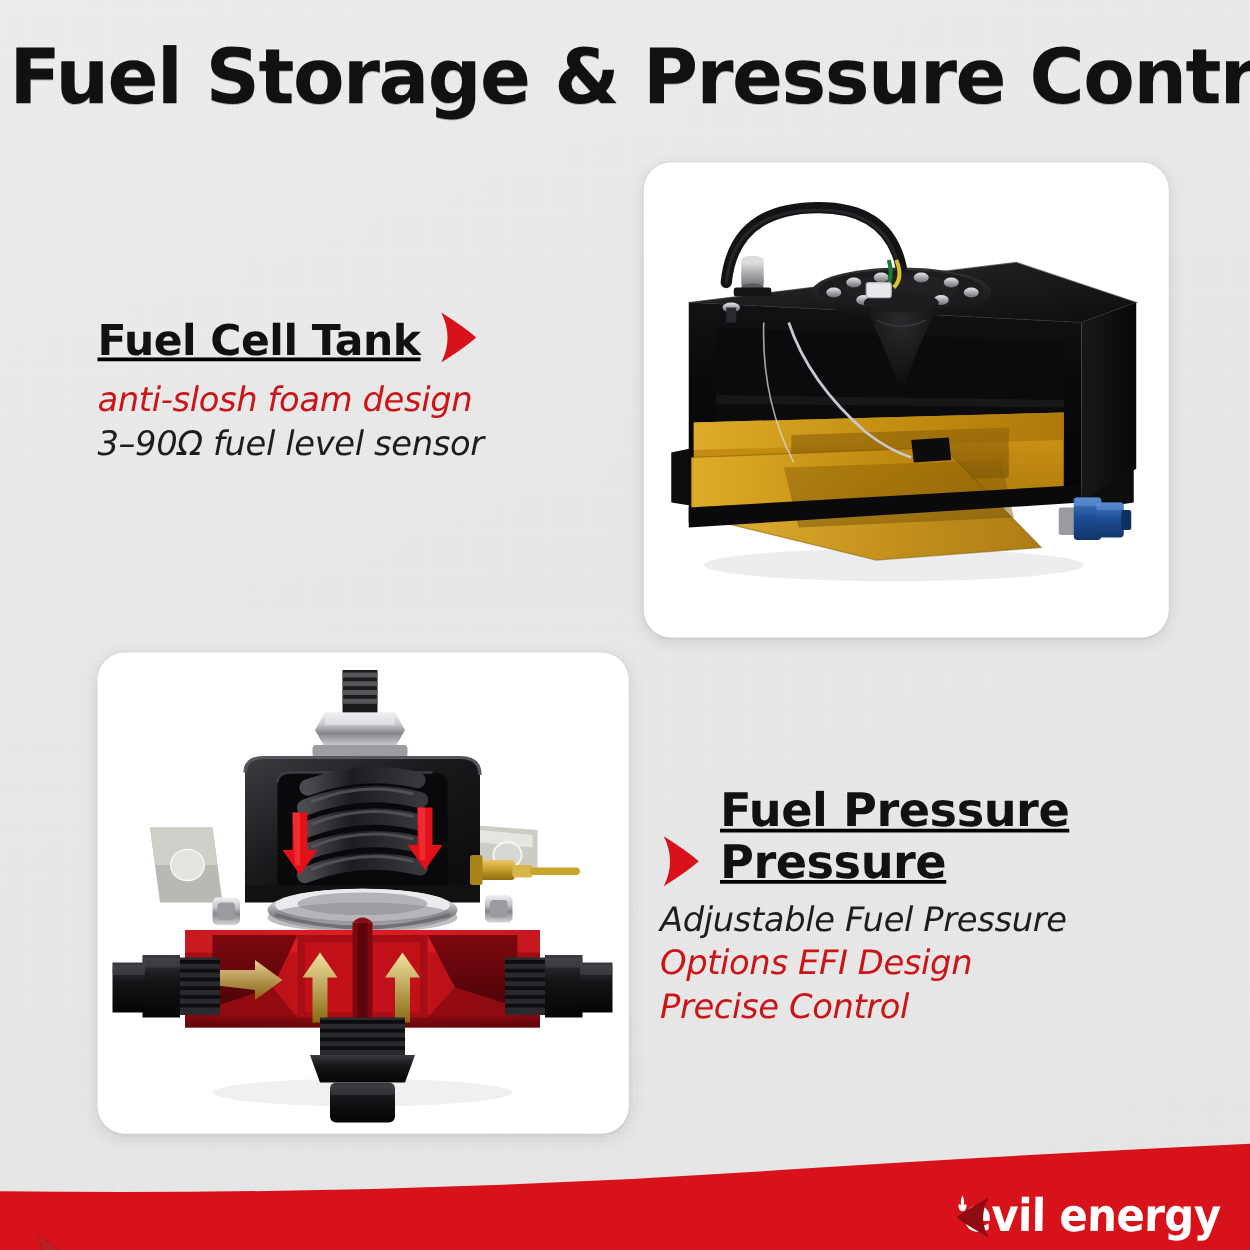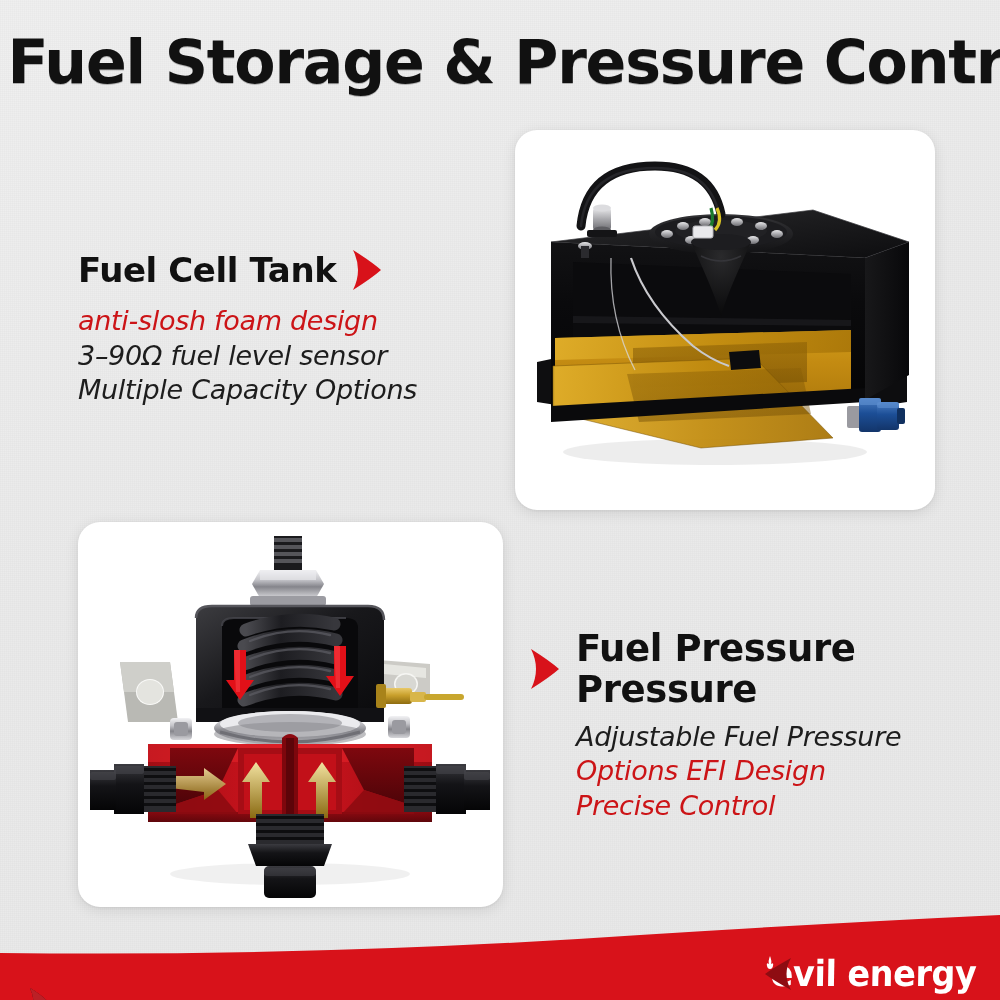--- a/index.html
+++ b/index.html
@@ -40,21 +40,21 @@
     overflow:hidden;
   }
   #tank-card{left:515px;top:130px;width:420px;height:380px;}
   #reg-card{left:78px;top:522px;width:425px;height:385px;}
 
   
   .block{position:absolute;}
   #tank-text{left:78px;top:248px;width:400px;}
   #reg-text{left:528px;top:628px;width:430px;}
 
-  .head-row{display:flex;align-items:center;gap:14px;}
+  .head-row{display:flex;align-items:flex-end;gap:14px;text-decoration:underline;}
   .head{
     font-family:"DejaVu Sans","Liberation Sans",sans-serif;
     font-weight:bold;font-size:34px;color:#111;line-height:1.12;
     letter-spacing:-.4px;white-space:nowrap;
   }
   #reg-text .head{white-space:normal;font-size:37px;}
   .lines{margin-top:12px;}
   .line{
     font-size:27px;line-height:1.28;color:#1d1d1d;
     font-family:"DejaVu Sans","Liberation Sans",sans-serif;
@@ -236,21 +236,20 @@
       <span class="head">Fuel Cell Tank</span>
       <span class="arrow">
         <svg width="34" height="44" viewBox="0 0 34 44">
           <path d="M3 2 Q22 14 31 22 Q22 30 3 42 Q13 22 3 2 Z" fill="#d8121a"></path>
         </svg>
       </span>
     </div>
     <div class="lines">
       <div class="line red">anti-slosh foam design</div>
       <div class="line">3–90Ω fuel level sensor</div>
-      <div class="line">Multiple Capacity Options</div>
     </div>
   </div>
 
   <div class="card" id="reg-card">
     <svg id="reg-art" viewBox="0 0 425 385" width="425" height="385">
       <defs>
         <linearGradient id="capG" x1="0" y1="0" x2="1" y2="1">
           <stop offset="0" stop-color="#3c3c40"></stop>
             <stop offset=".45" stop-color="#18181b"></stop>
             <stop offset="1" stop-color="#0a0a0c"></stop>
@@ -457,21 +456,21 @@
 
   <div class="block" id="reg-text">
     <div class="head-row">
       <span class="arrow">
         <svg width="34" height="44" viewBox="0 0 34 44">
           <path d="M3 2 Q22 14 31 22 Q22 30 3 42 Q13 22 3 2 Z" fill="#d8121a"></path>
         </svg>
       </span>
       <span class="head"><span>Fuel Pressure</span><br><span>Pressure</span></span>
     </div>
-    <div class="lines" style="margin-left:48px">
+    <div class="lines" style="">
       <div class="line">Adjustable Fuel Pressure</div>
       <div class="line red">Options EFI Design</div>
       <div class="line red">Precise Control</div>
     </div>
   </div>
 
   <div id="footer">
     <svg width="1000" height="95" viewBox="0 0 1000 95">
       <path d="M0 48 Q320 52 640 30 Q830 18 1000 10 L1000 95 L0 95 Z" fill="#d8121a"></path>
     </svg>

